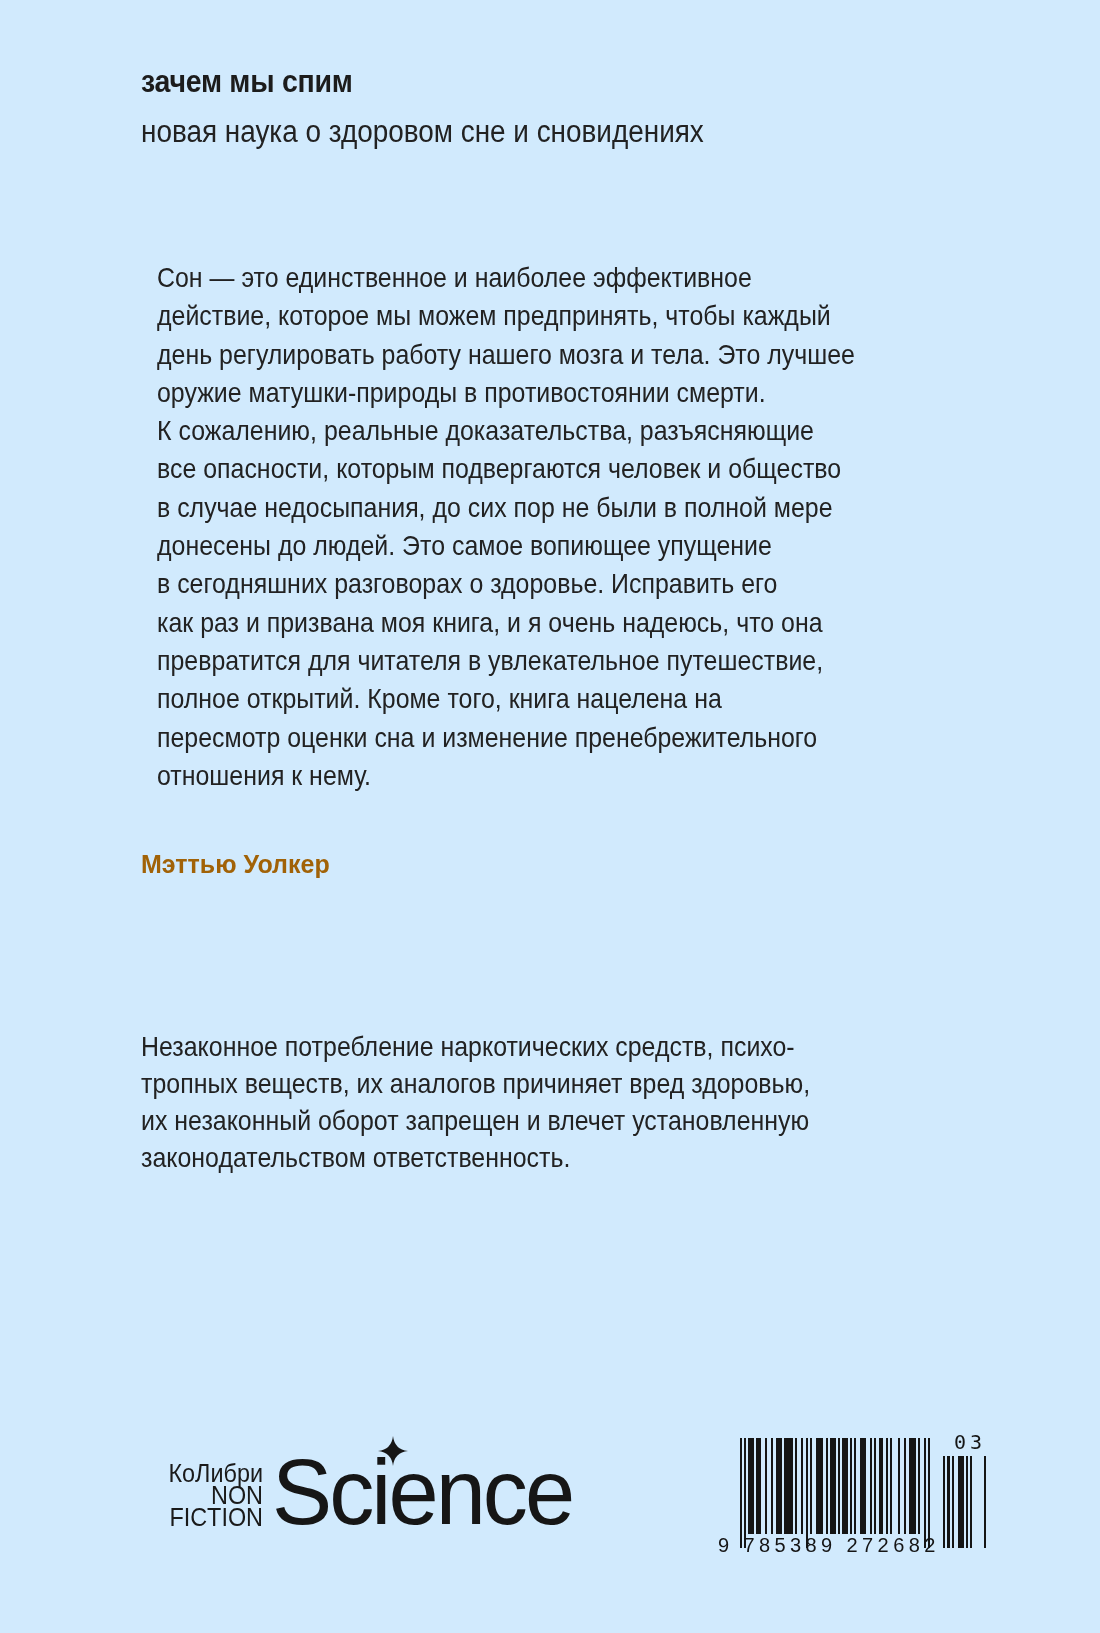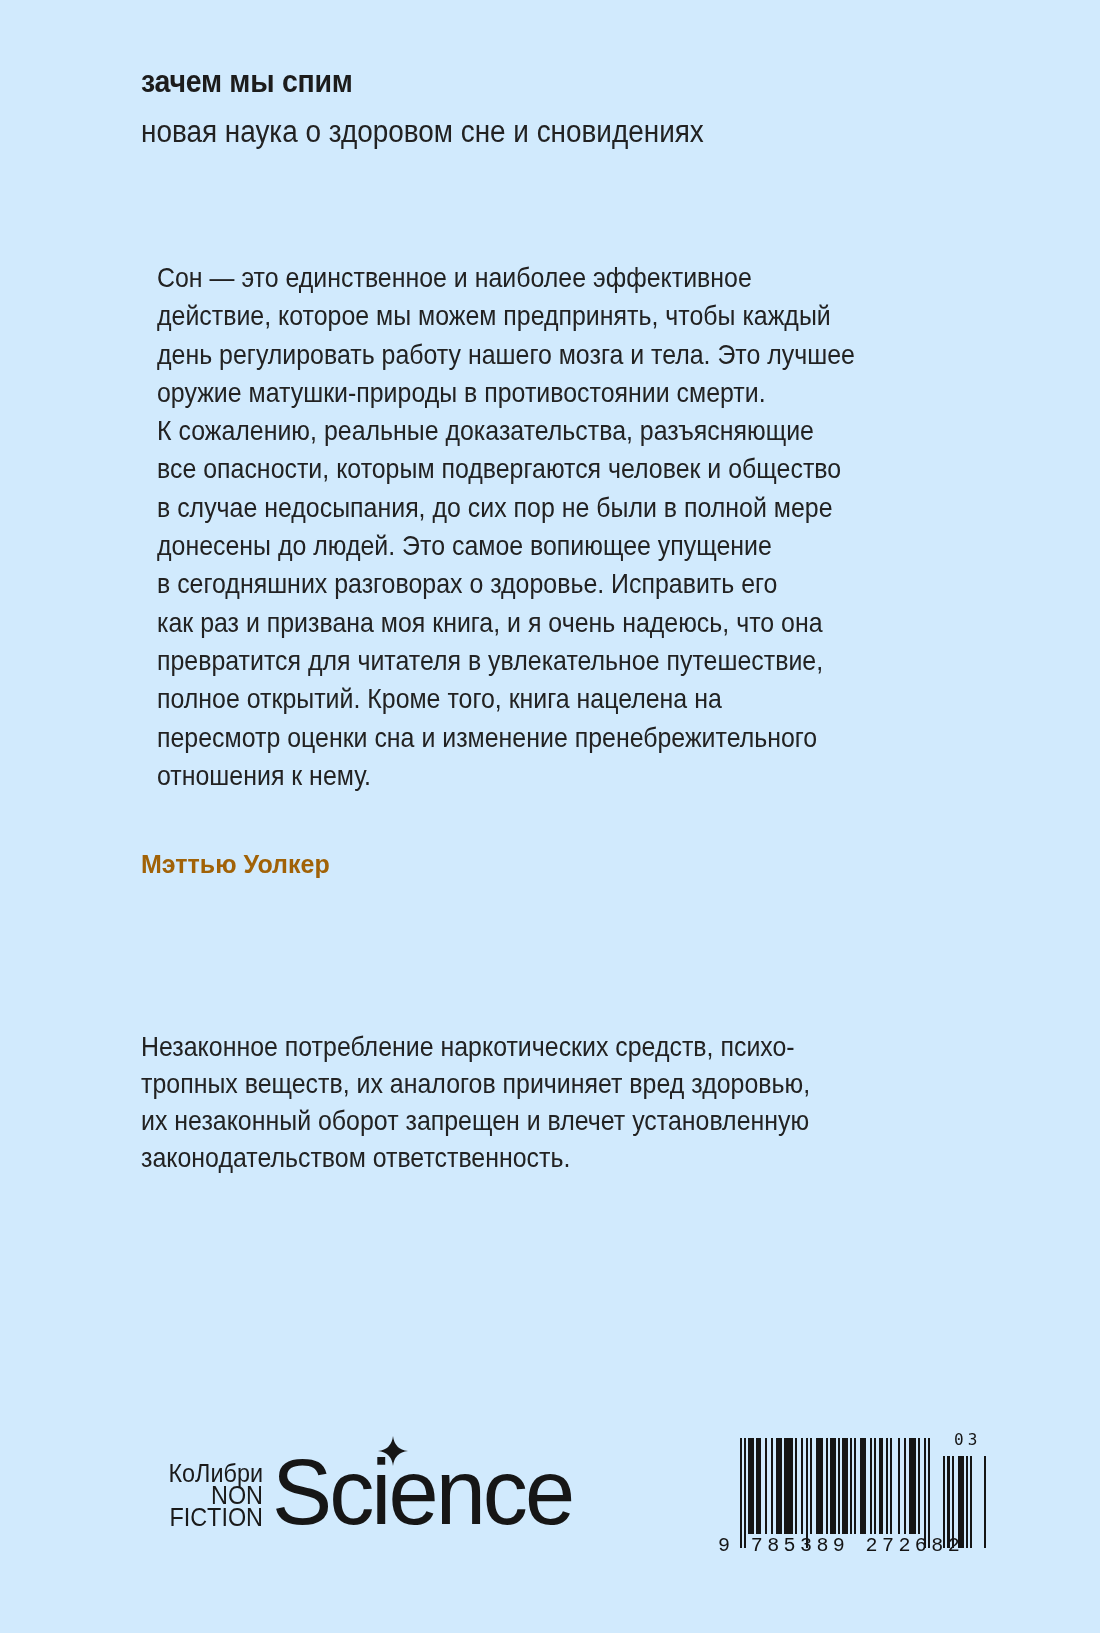--- a/index.html
+++ b/index.html
@@ -15,22 +15,22 @@
   .warning { position:absolute; left:141px; top:1028px; width:880px; font-size:28px; line-height:37px; color:#222; }
   .warning div { transform:scaleX(0.89); transform-origin:left; white-space:nowrap; }
   .logo { position:absolute; left:135px; top:1462px; }
   .logo-small { position:absolute; left:0; top:0; width:128px; font-size:26px; line-height:22px; text-align:right; color:#1a1a1a; transform:scaleX(0.9); transform-origin:right; }
   .logo-small div { white-space:nowrap; }
   .logo-science { position:absolute; left:137px; top:-22px; font-size:92px; color:#161616; letter-spacing:-3px; white-space:nowrap; transform:scaleX(0.98); transform-origin:left; }
   .star { position:absolute; left:243px; top:-26px; width:30px; height:30px; }
   .barcode { position:absolute; left:740px; top:1438px; width:250px; height:110px; }
   .barcode .bars { position:absolute; left:0; top:0; }
   .bar { position:absolute; top:0; background:#151515; }
-  .bc-digits { position:absolute; left:-22px; top:96px; font-family:Liberation Mono, monospace; font-size:20px; letter-spacing:4.4px; white-space:nowrap; color:#151515; }
-  .bc-addon { position:absolute; left:214px; top:-8px; font-family:"DejaVu Sans Mono", monospace; font-size:16px; letter-spacing:4px; color:#151515; }
+  .bc-digits { position:absolute; left:-22px; top:96px; font-family:Liberation Sans, sans-serif; font-size:20px; letter-spacing:4.4px; white-space:nowrap; color:#151515; }
+  .bc-addon { position:absolute; left:214px; top:-8px; font-family:"DejaVu Sans Mono", monospace; font-size:20px; letter-spacing:4px; color:#151515; }
 </style>
 </head>
 <body>
 
 <div class="title">зачем мы спим</div>
 <div class="subtitle">новая наука о здоровом сне и сновидениях</div>
 
 <div class="body-text">
   <div>Сон — это единственное и наиболее эффективное</div>
   <div>действие, которое мы можем предпринять, чтобы каждый</div>

